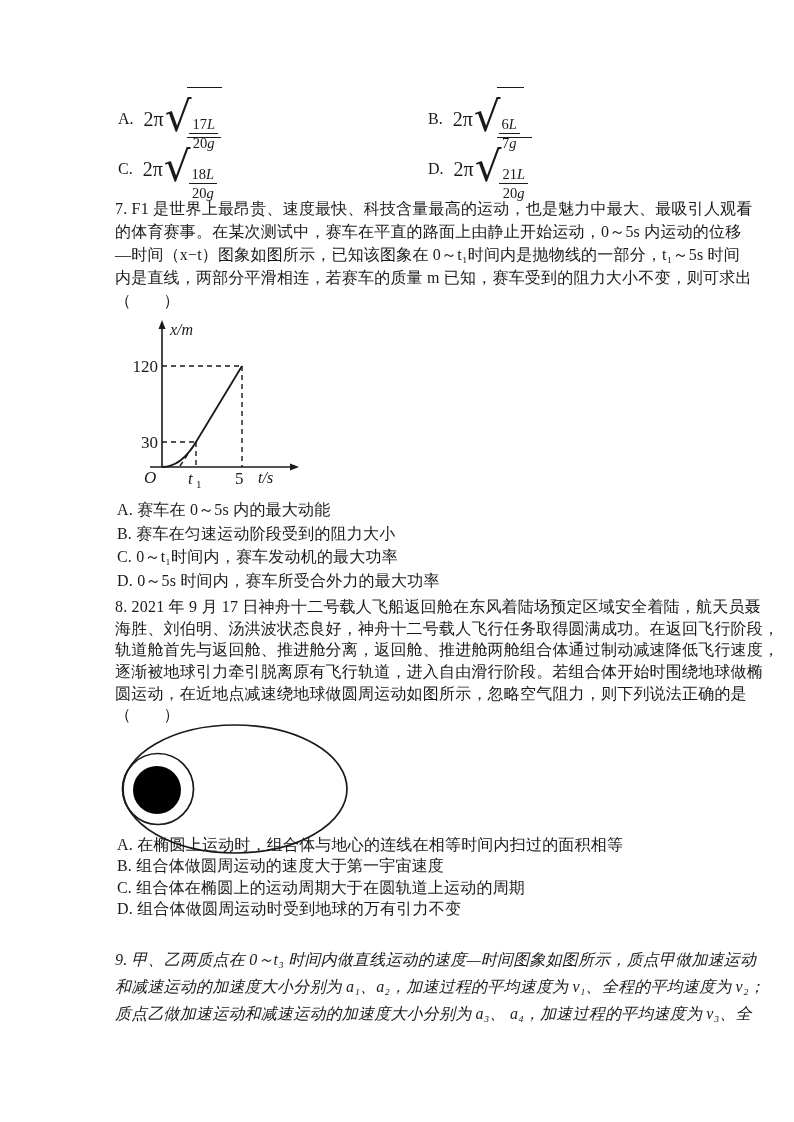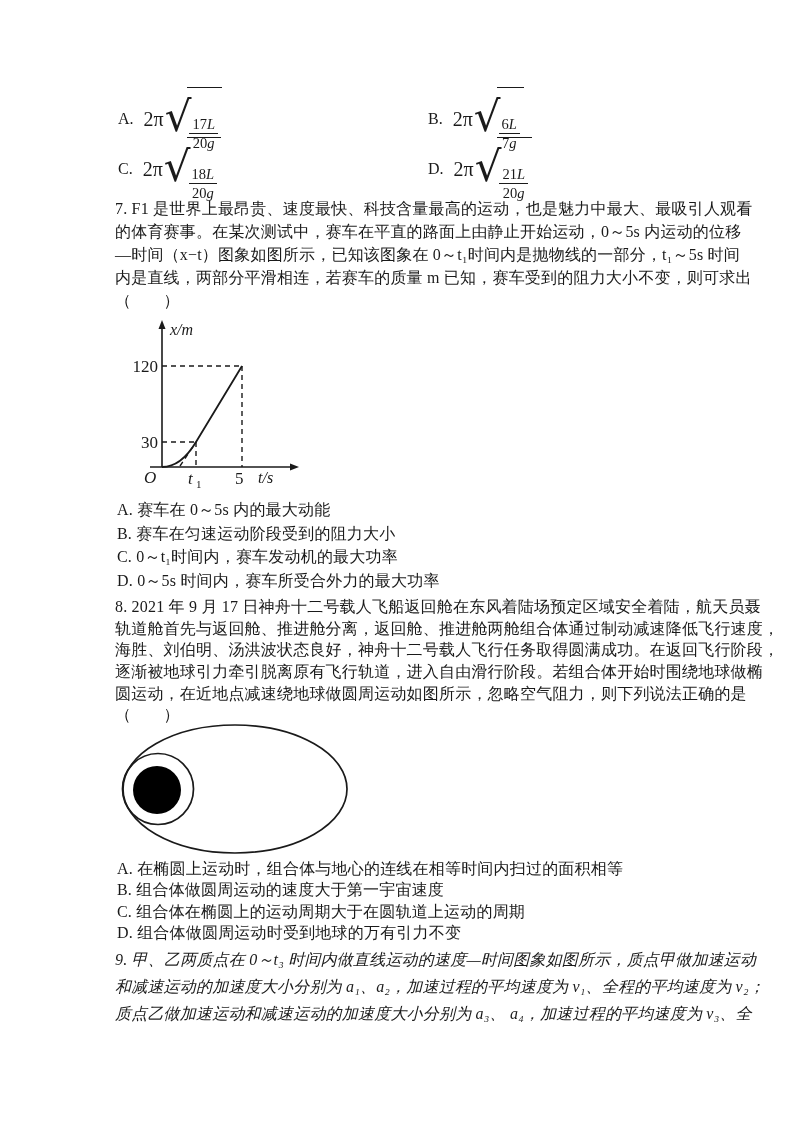--- a/index.html
+++ b/index.html
@@ -110,34 +110,34 @@
 
   <div class="abs q7opts" style="left:117px;top:498px">
     <span class="tline">A. 赛车在 0～5s 内的最大动能</span>
     <span class="tline">B. 赛车在匀速运动阶段受到的阻力大小</span>
     <span class="tline">C. 0～t₁时间内，赛车发动机的最大功率</span>
     <span class="tline">D. 0～5s 时间内，赛车所受合外力的最大功率</span>
   </div>
 
   <div class="abs q8para" style="left:115px;top:596px">
     <span class="tline">8. 2021 年 9 月 17 日神舟十二号载人飞船返回舱在东风着陆场预定区域安全着陆，航天员聂</span>
+    <span class="tline">海胜、刘伯明、汤洪波状态良好，神舟十二号载人飞行任务取得圆满成功。在返回飞行阶段，</span>
     <span class="tline">轨道舱首先与返回舱、推进舱分离，返回舱、推进舱两舱组合体通过制动减速降低飞行速度，</span>
-    <span class="tline">海胜、刘伯明、汤洪波状态良好，神舟十二号载人飞行任务取得圆满成功。在返回飞行阶段，</span>
     <span class="tline">逐渐被地球引力牵引脱离原有飞行轨道，进入自由滑行阶段。若组合体开始时围绕地球做椭</span>
     <span class="tline">圆运动，在近地点减速绕地球做圆周运动如图所示，忽略空气阻力，则下列说法正确的是</span>
     <span class="tline">（　　）</span>
   </div>
 
   <svg class="abs" style="left:116px;top:716px" width="246" height="148" viewBox="0 0 246 148">
     <ellipse class="orbit" cx="119" cy="73" rx="112" ry="64"></ellipse>
     <circle class="orbit" cx="42" cy="73" r="35.5"></circle>
     <circle cx="41" cy="74" r="24" fill="#000000"></circle>
   </svg>
 
-  <div class="abs q8opts" style="left:117px;top:858px">
+  <div class="abs q8opts" style="left:117px;top:834px">
     <span class="tline">A. 在椭圆上运动时，组合体与地心的连线在相等时间内扫过的面积相等</span>
     <span class="tline">B. 组合体做圆周运动的速度大于第一宇宙速度</span>
     <span class="tline">C. 组合体在椭圆上的运动周期大于在圆轨道上运动的周期</span>
     <span class="tline">D. 组合体做圆周运动时受到地球的万有引力不变</span>
   </div>
 
   <div class="abs q9para" style="left:115px;top:946px">
     <span class="tline">9. 甲、乙两质点在 0～t₃ 时间内做直线运动的速度—时间图象如图所示，质点甲做加速运动</span>
     <span class="tline">和减速运动的加速度大小分别为 a₁、a₂，加速过程的平均速度为 v₁、全程的平均速度为 v₂；</span>
     <span class="tline">质点乙做加速运动和减速运动的加速度大小分别为 a₃、 a₄，加速过程的平均速度为 v₃、全</span>

